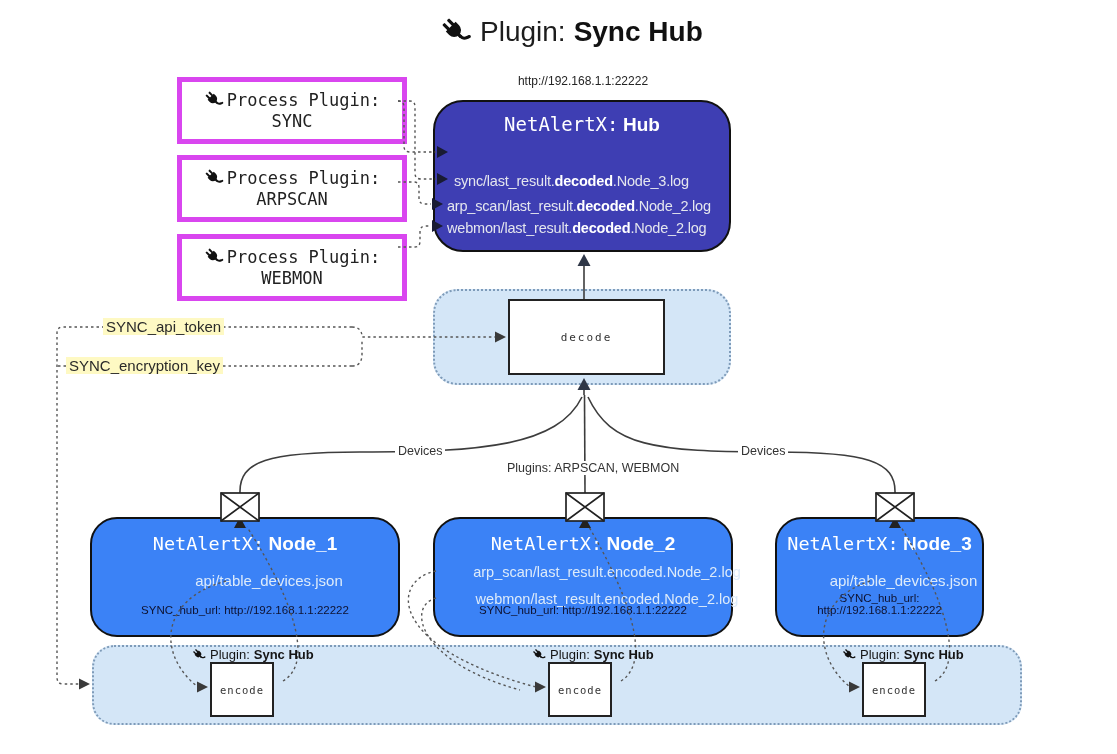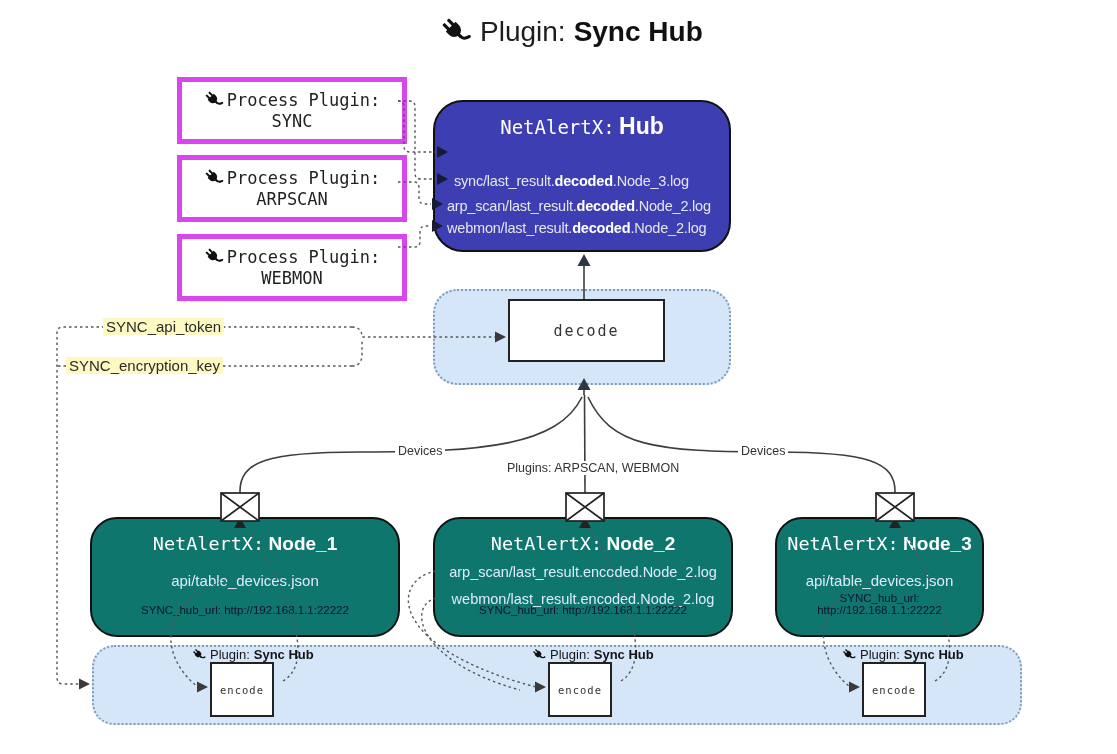--- a/index.html
+++ b/index.html
@@ -21,40 +21,40 @@
             font-family:"DejaVu Sans Mono","Liberation Mono",monospace;font-size:17px;color:#222;}
   .proc-name{font-family:"DejaVu Sans Mono","Liberation Mono",monospace;font-size:17px;color:#222;margin-top:1px;}
 
   
   .hub-url{left:434px;top:74px;width:298px;text-align:center;font-size:12px;color:#242424;z-index:3;}
   .hub-box{left:433px;top:100px;width:298px;height:152px;background:#3e3eb3;border:2px solid #111;
            border-radius:30px;box-sizing:border-box;z-index:1;}
   .hub-title{position:absolute;left:0;top:11px;width:100%;text-align:center;color:#fff;}
   .mono{font-family:"DejaVu Sans Mono","Liberation Mono",monospace;}
   .hub-title .mono{font-size:19px;}
-  .hub-title b{font-size:23px;font-family:"Liberation Sans",sans-serif;}
+  .hub-title b{font-size:19px;font-family:"Liberation Sans",sans-serif;}
   .hub-line{position:absolute;height:18px;line-height:18px;font-size:14.5px;color:#e4e6ee;
             white-space:nowrap;z-index:3;letter-spacing:-0.2px;}
   .hub-line b{color:#fff;}
 
   
   .panel{background:#d4e6f7;border:2px dotted #7e9bb9;border-radius:24px;box-sizing:border-box;z-index:1;}
   .decode-panel{left:433px;top:289px;width:298px;height:96px;}
   .white-box{background:#fff;border:2px solid #222;box-sizing:border-box;z-index:1;
              display:flex;align-items:center;justify-content:center;
              font-family:"DejaVu Sans Mono","Liberation Mono",monospace;color:#333;}
-  .decode-box{left:508px;top:299px;width:157px;height:63px;font-size:15px;letter-spacing:2px;text-align:right;}
+  .decode-box{left:508px;top:299px;width:157px;height:76px;font-size:11px;letter-spacing:2px;text-align:right;}
 
   
   .line-label{z-index:3;background:#fef9c3;padding:0 3px;font-size:15px;color:#2a2a2a;white-space:nowrap;}
   .edge-label{z-index:3;background:#fff;padding:0 3px;font-size:12.5px;color:#333;white-space:nowrap;}
 
   
-  .node{top:517px;height:120px;background:#0f766e;border:2px solid #111;border-radius:27px;
-        box-sizing:border-box;z-index:1;}
+  .node{top:517px;height:120px;background:#3b82f6;border:2px solid #111;border-radius:27px;
+        box-sizing:border-box;z-index:1;padding-left:24px;}
   .node-title{position:absolute;left:0;top:14px;width:100%;text-align:center;color:#fff;white-space:nowrap;}
   .node-title .mono{font-size:18.5px;}
   .node-title b{font-size:19px;font-family:"Liberation Sans",sans-serif;}
   .node-file{position:absolute;width:100%;text-align:center;font-size:15px;color:#ddebfa;
              white-space:nowrap;z-index:3;}
   .node-url{position:absolute;left:0;bottom:19px;width:100%;text-align:center;font-size:11.5px;
             color:#0e1230;z-index:3;}
 
   
   .band{left:92px;top:645px;width:930px;height:80px;border-radius:22px;}
@@ -173,20 +173,21 @@
   <div class="abs proc-box" style="top:234px">
     <div class="proc-row">
       <svg class="plug" width="20" height="20">
           <use href="#plug"></use>
         </svg>
       <span>Process Plugin:</span>
     </div>
     <div class="proc-name">WEBMON</div>
   </div>
 
+  <div class="abs hub-url">http://192.168.1.1:22222</div>
   <div class="abs hub-box">
     <div class="hub-title">
       <span class="mono">NetAlertX:</span>
       <b>Hub</b>
     </div>
     <div class="hub-line" style="top:70px;left:19px">
       <span>sync/last_result.</span><b>decoded</b><span>.Node_3.log</span>
     </div>
     <div class="hub-line" style="top:95px;left:12px">
       <span>arp_scan/last_result.</span><b>decoded</b><span>.Node_2.log</span>

